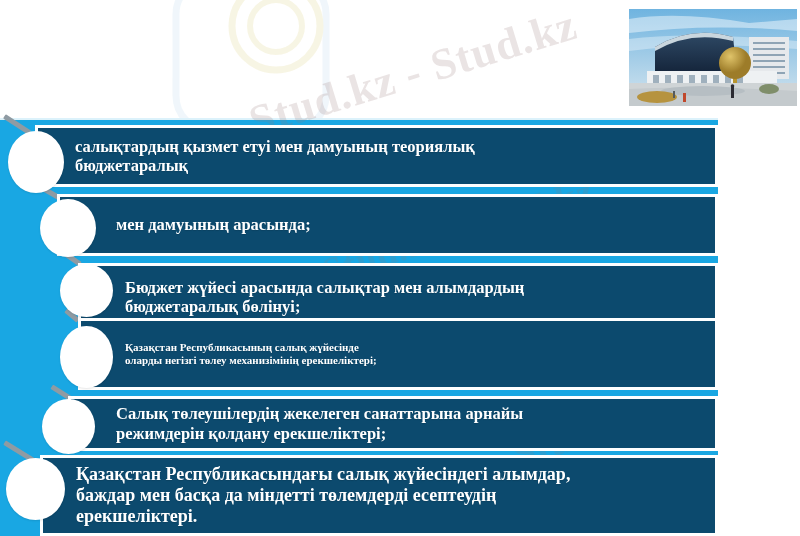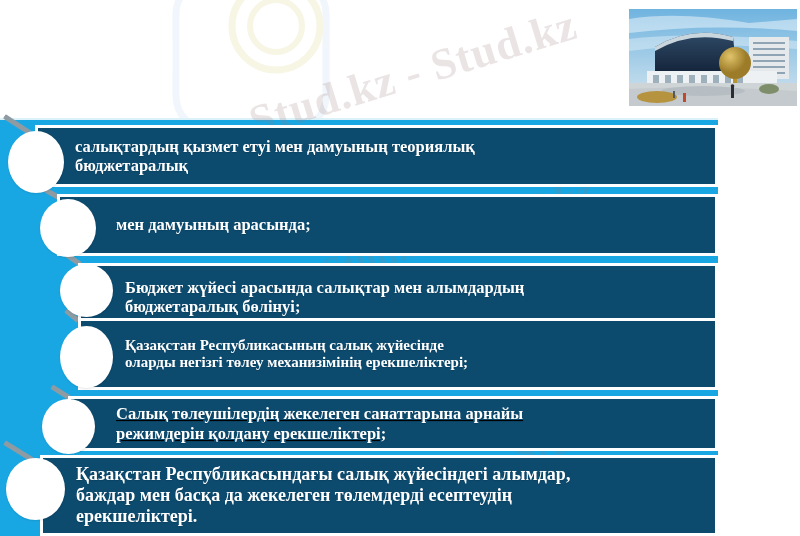--- a/index.html
+++ b/index.html
@@ -124,23 +124,23 @@
   #row-1 .row-text { padding-left: 37px; padding-right: 10px; font-size: 16.5px; text-align: justify; }
   #row-1 .row-text span.l1 { display: block; text-align: justify; text-align-last: justify; }
 
   #row-2 { left: 57px;  top: 194px; width: 661px; height: 62px; }
   #row-2 .row-text { padding-left: 56px; padding-right: 12px; font-size: 16.5px; }
 
   #row-3 { left: 78px;  top: 263px; width: 640px; height: 68px; }
   #row-3 .row-text { padding-left: 44px; padding-right: 12px; font-size: 16.5px; }
 
   #row-4 { left: 78px;  top: 318px; width: 640px; height: 72px; }
-  #row-4 .row-text { padding-left: 44px; padding-right: 10px; font-size: 15px; }
-
-  #row-5 { left: 68px;  top: 396px; width: 650px; height: 55px; text-decoration: underline; }
+  #row-4 .row-text { padding-left: 44px; padding-right: 10px; font-size: 11px; }
+
+  #row-5 { left: 68px;  top: 396px; width: 650px; height: 55px; }
   #row-5 .row-text { padding-left: 45px; padding-right: 12px; font-size: 16.5px; }
 
   #row-6 { left: 40px;  top: 455px; width: 678px; height: 81px; }
   #row-6 .row-text { padding-left: 33px; padding-right: 12px; font-size: 18px; }
 
   
   #bullet-1 { left: 8px;  top: 131px; width: 56px; height: 62px; }
   #bullet-2 { left: 40px; top: 199px; width: 56px; height: 58px; }
   #bullet-3 { left: 60px; top: 264px; width: 53px; height: 53px; }
   #bullet-4 { left: 60px; top: 326px; width: 53px; height: 62px; }
@@ -280,21 +280,21 @@
   <div class="row" id="row-5">
     <div class="row-text">
       <div>Салық төлеушілердің жекелеген санаттарына арнайы</div>
       <div>режимдерін қолдану ерекшеліктері;</div>
     </div>
   </div>
 
   <div class="row" id="row-6">
     <div class="row-text">
       <div>Қазақстан Республикасындағы салық жүйесіндегі алымдар,</div>
-      <div>баждар мен басқа да жекелеген төлемдерді есептеудің</div>
+      <div>баждар мен басқа да міндетті төлемдерді есептеудің</div>
       <div>ерекшеліктері.</div>
     </div>
   </div>
 
   <div class="bullet" id="bullet-1"></div>
   <div class="bullet" id="bullet-2"></div>
   <div class="bullet" id="bullet-3"></div>
   <div class="bullet" id="bullet-4"></div>
   <div class="bullet" id="bullet-5"></div>
   <div class="bullet" id="bullet-6"></div>

